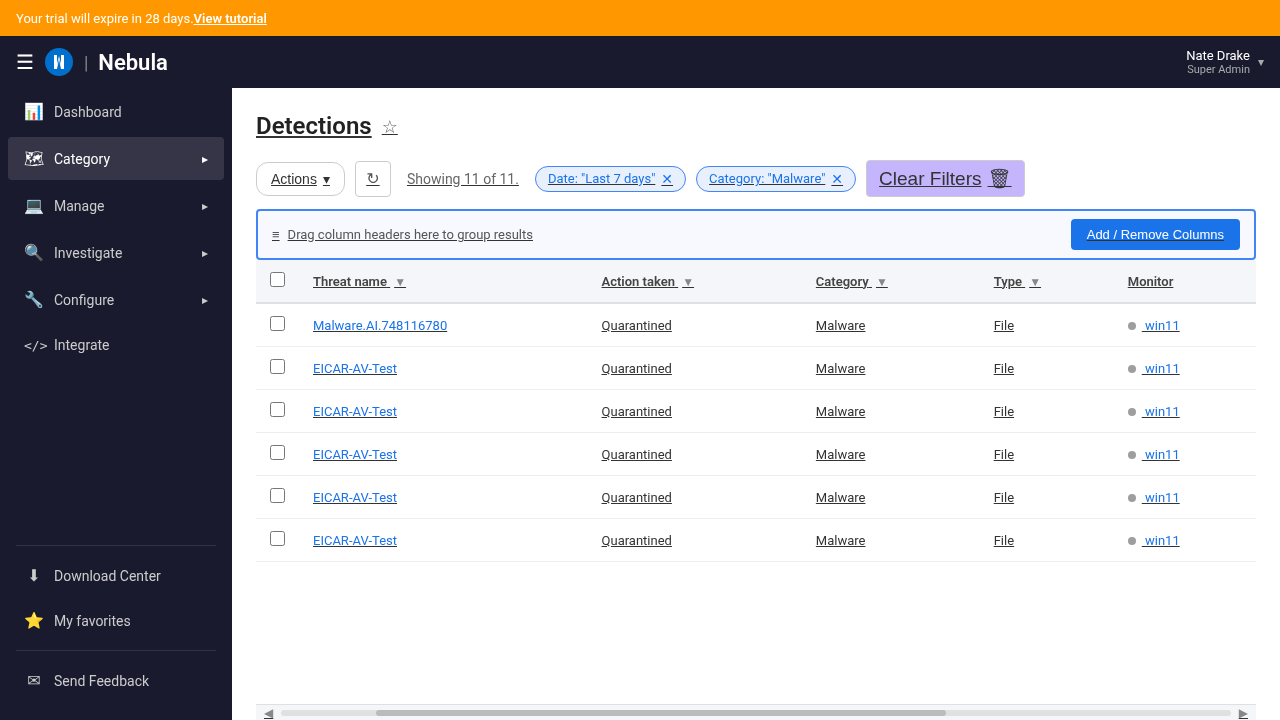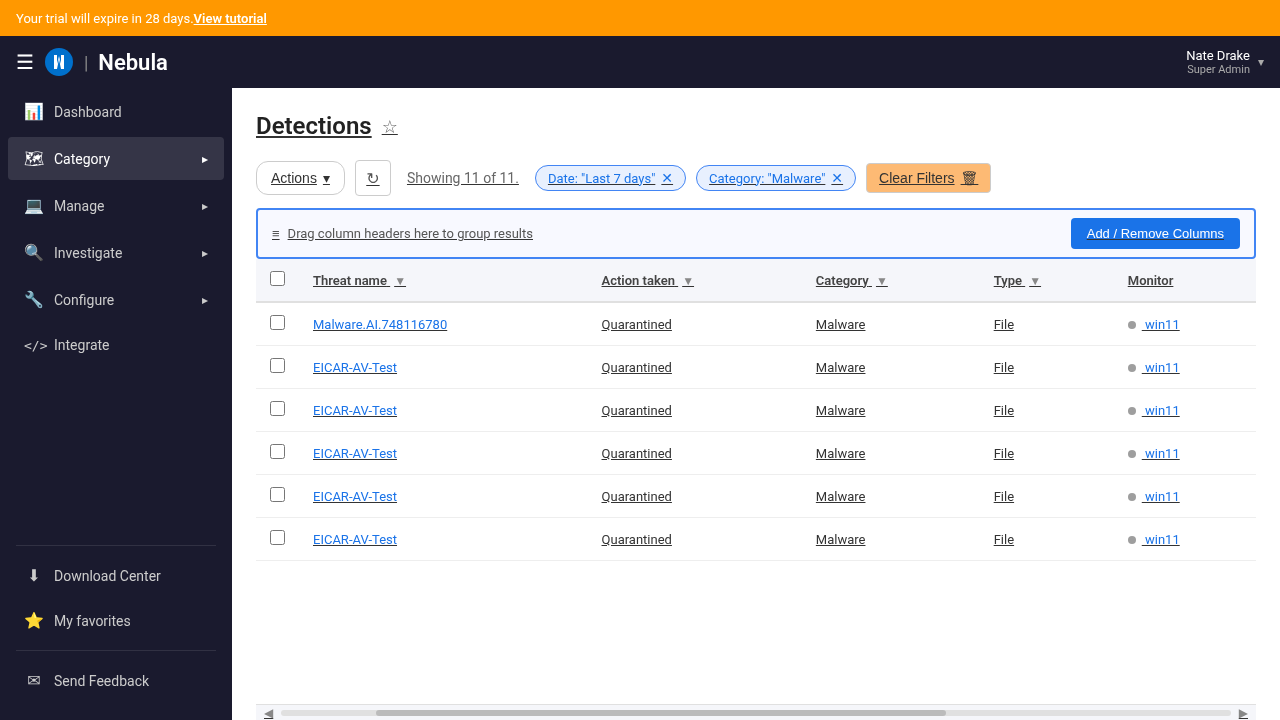--- a/index.html
+++ b/index.html
@@ -157,25 +157,25 @@
       padding: 4px 12px;
       font-size: 13px;
       color: #1a73e8;
       cursor: pointer;
     }
     .filter-chip .close { font-size: 14px; color: #1a73e8; }
     .btn-clear-filters {
       display: inline-flex;
       align-items: center;
       gap: 6px;
-      background: #fdba74;
+      background: #c4b5fd;
       border: 1px solid #ccc;
       border-radius: 4px;
       padding: 6px 12px;
-      font-size: 14px;
+      font-size: 19px;
       color: #333;
       cursor: pointer;
     }
 
     
     .group-by-bar {
       display: flex;
       align-items: center;
       justify-content: space-between;
       border: 2px solid #4285f4;

